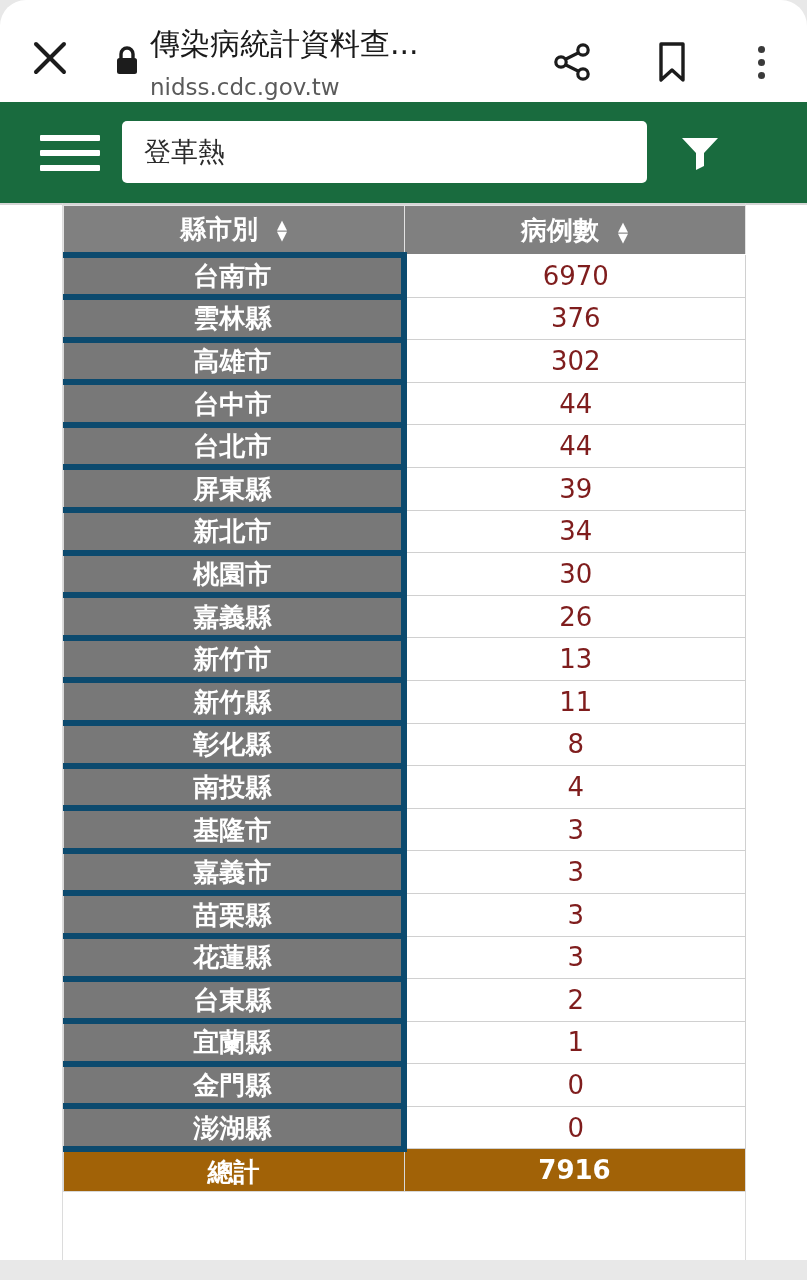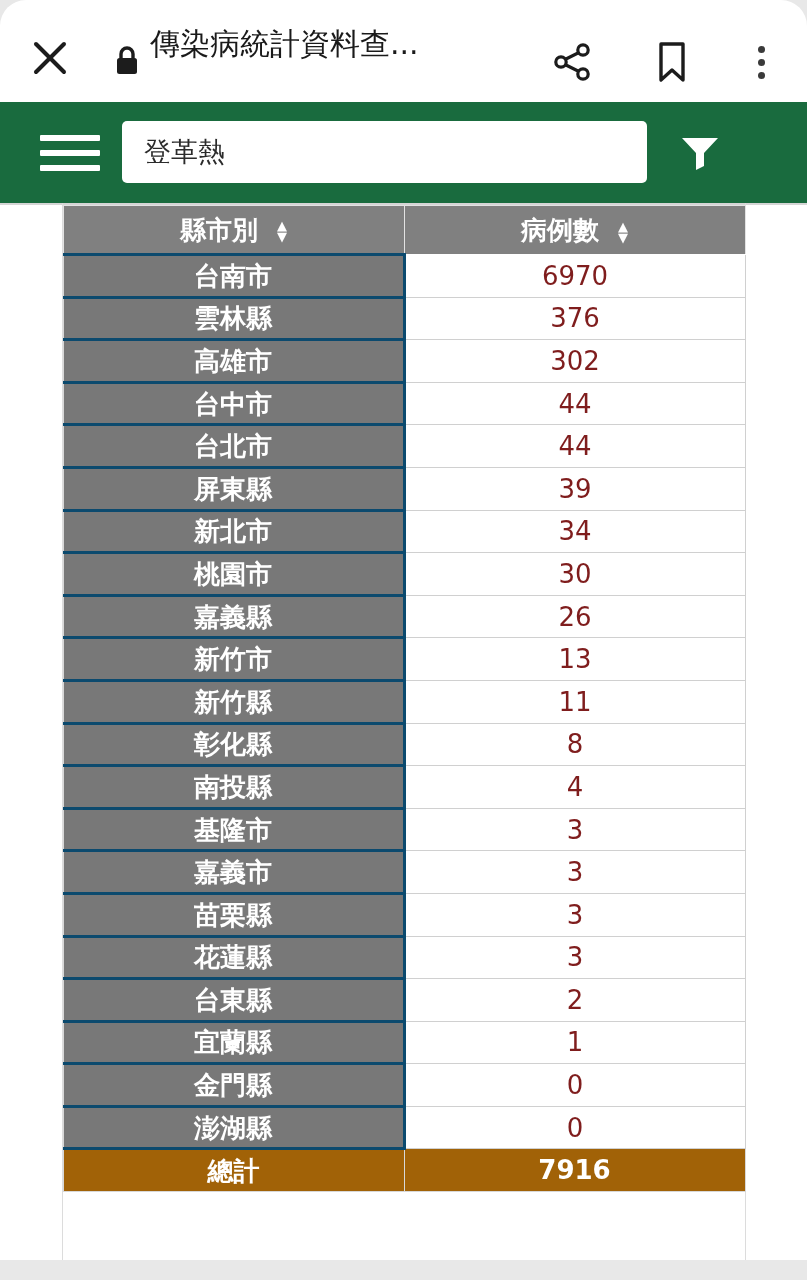--- a/index.html
+++ b/index.html
@@ -183,21 +183,21 @@
     margin: 0 auto;
     width: 682px;
     padding-top: 6px;
   }
   table {
     border-collapse: collapse;
     width: 682px;
     table-layout: fixed;
   }
   th, td {
-    border: 3px solid #0c4a6e;
+    border: 6px solid #0c4a6e;
     height: 42.6px;
     line-height: 1;
   }
   col.c-name { width: 341px; }
   col.c-val  { width: 341px; }
 
   thead th {
     background: #808080;
     color: #ffffff;
     font-size: 26px;
@@ -276,20 +276,21 @@
 
     <div class="lock-icon">
       <svg width="28" height="34" viewBox="0 0 28 34">
         <path d="M8 14 V10 a6 6 0 0 1 12 0 v4" fill="none" stroke="#1c1c1c" stroke-width="3.4"></path>
         <rect x="4" y="14" width="20" height="16" rx="2.5" fill="#1c1c1c"></rect>
       </svg>
     </div>
 
     <div class="title-block">
       <div class="page-title">傳染病統計資料查...</div>
+      <div class="page-url">nidss.cdc.gov.tw</div>
     </div>
 
     <div class="share-btn">
       <svg width="44" height="44" viewBox="0 0 44 44">
         <circle cx="33" cy="10" r="5.2" fill="none" stroke="#1c1c1c" stroke-width="3.2"></circle>
         <circle cx="11" cy="22" r="5.2" fill="none" stroke="#1c1c1c" stroke-width="3.2"></circle>
         <circle cx="33" cy="34" r="5.2" fill="none" stroke="#1c1c1c" stroke-width="3.2"></circle>
         <line x1="16" y1="19" x2="28" y2="13" stroke="#1c1c1c" stroke-width="3.2"></line>
         <line x1="16" y1="25" x2="28" y2="31" stroke="#1c1c1c" stroke-width="3.2"></line>
       </svg>

